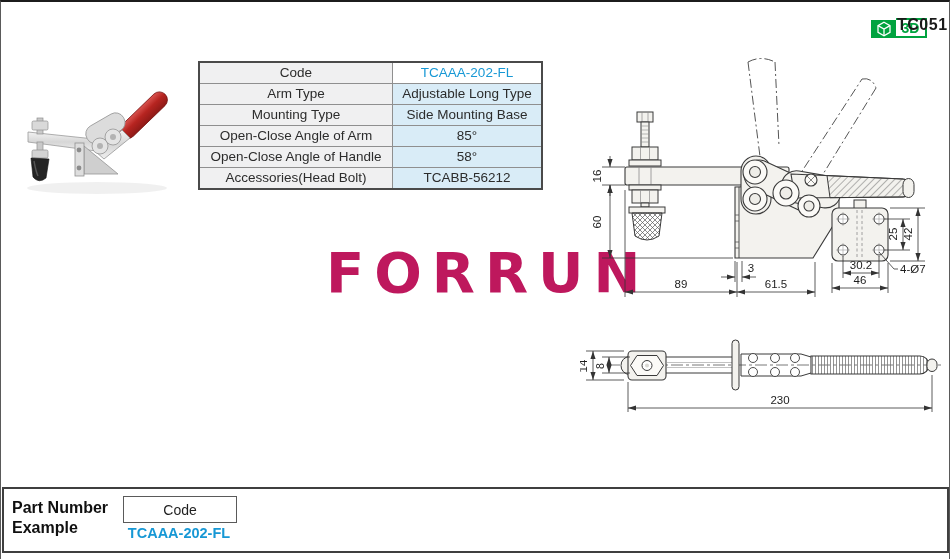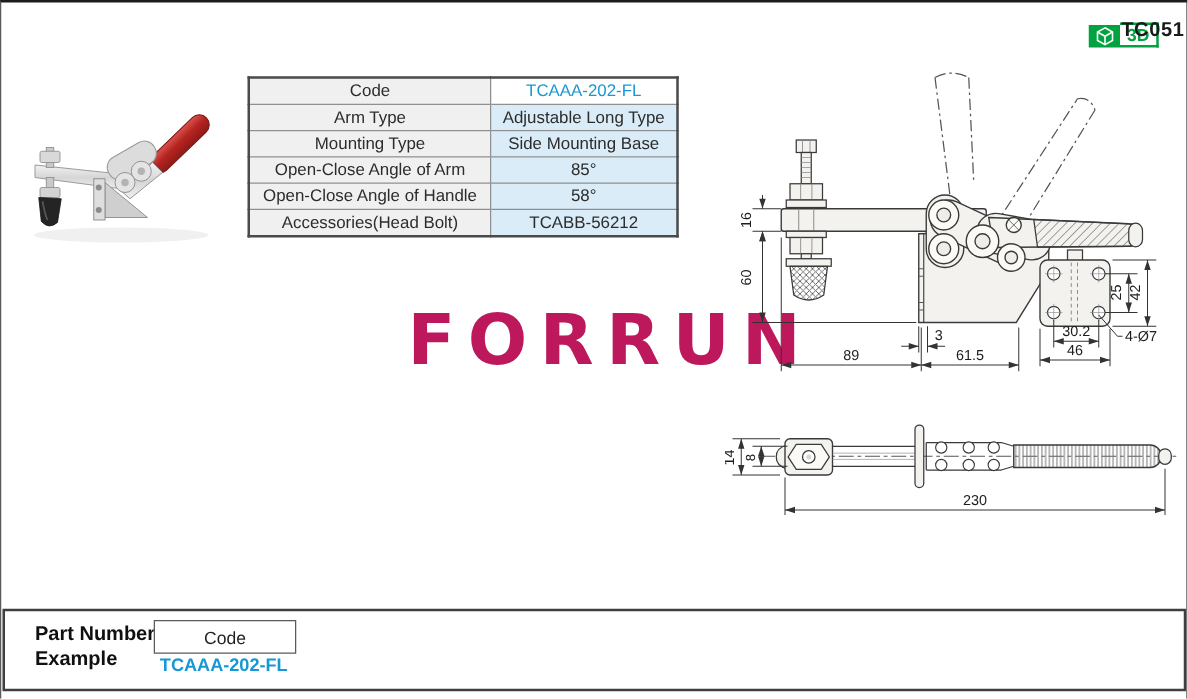--- a/index.html
+++ b/index.html
@@ -30,21 +30,21 @@
     color:#be185d;letter-spacing:10px;font-family:"DejaVu Sans",sans-serif;user-select:none;}
   
   svg.draw{position:absolute;z-index:2;}
   #photo{left:12px;top:88px;}
   #frontview{left:585px;top:50px;}
   #topview{left:580px;top:325px;}
   .dimtxt{font-size:11.5px;fill:#1d1d1d;font-family:"Liberation Sans",sans-serif;}
   
   .pnbox{position:absolute;left:2px;top:487px;width:943px;height:62px;border:2px solid #3f3f3f;
     background:#fff;z-index:4;}
-  .pntitle{position:absolute;left:24px;top:9px;font-size:16px;font-weight:bold;color:#101010;line-height:20px;}
+  .pntitle{position:absolute;left:8px;top:9px;font-size:16px;font-weight:bold;color:#101010;line-height:20px;}
   .codebox{position:absolute;left:119px;top:7px;width:112px;height:25px;border:1.5px solid #5a5a5a;
     display:flex;align-items:center;justify-content:center;font-size:14px;color:#1f1f1f;background:#fff;}
   .codeval{position:absolute;left:119px;top:36px;width:112px;text-align:center;font-size:14.5px;
     font-weight:600;color:#1798d5;cursor:pointer;}
 </style>
 </head>
 <body>
 
 <div class="frame"></div>
 

